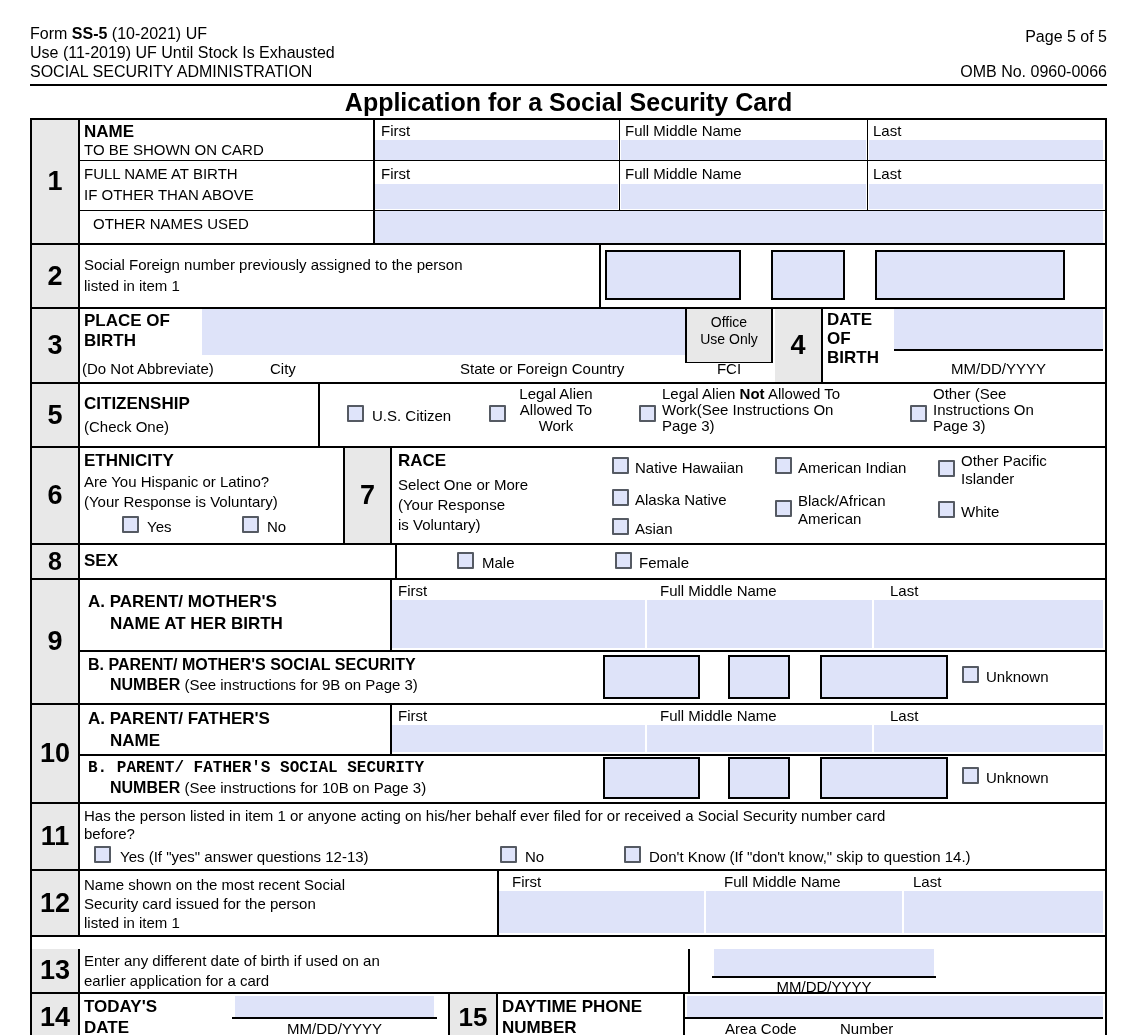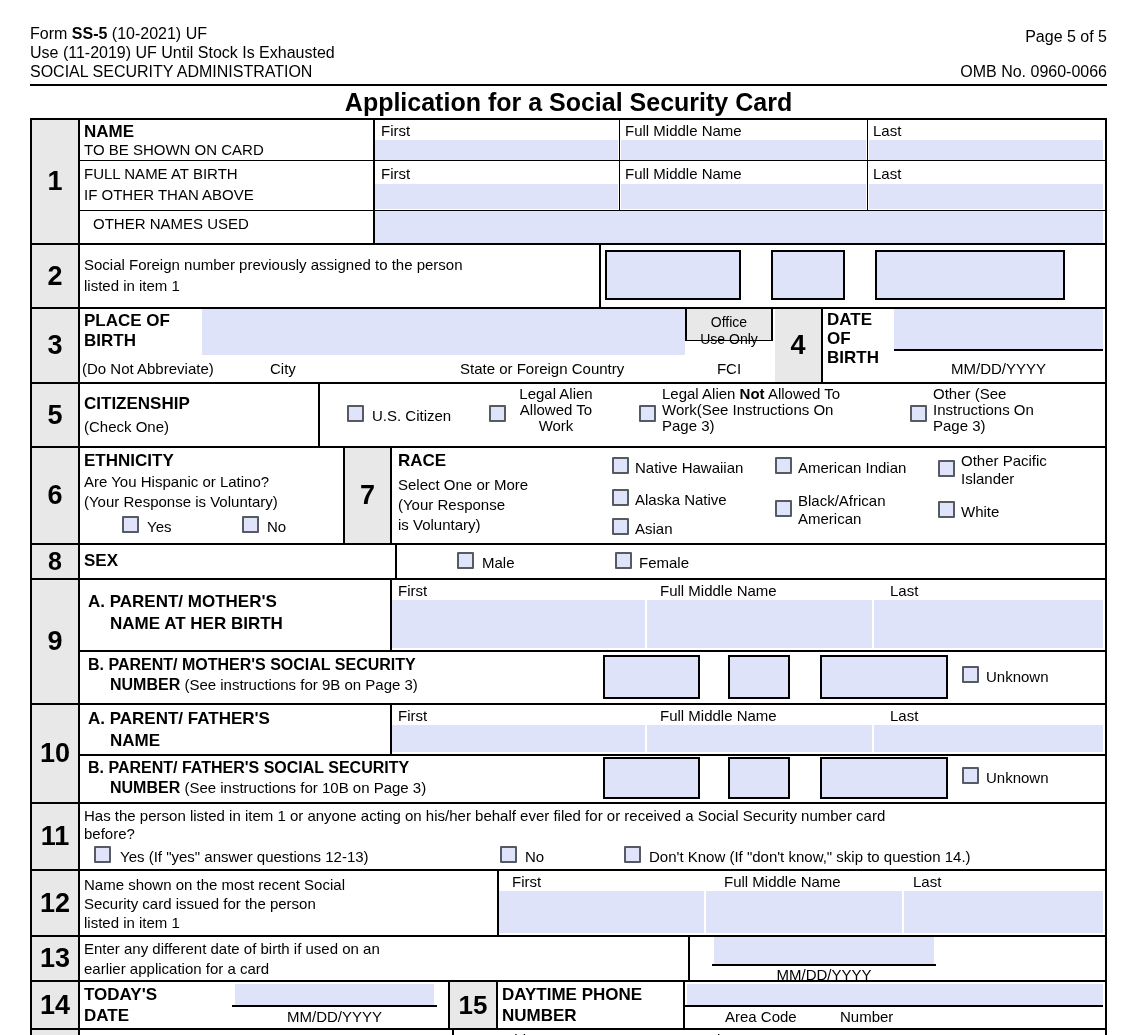--- a/index.html
+++ b/index.html
@@ -94,21 +94,21 @@
   <div class="row" style="height:75px;">
     <div class="num">3</div>
     <div class="abs f17" style="left:52px; top:2px;">
         <div>PLACE OF</div>
         <div>BIRTH</div>
       </div>
     <div class="abs blue" style="left:170px; top:0; width:483px; height:46px;"></div>
     <div class="abs" style="left:50px; top:51px;">(Do Not Abbreviate)</div>
     <div class="abs" style="left:238px; top:51px;">City</div>
     <div class="abs" style="left:428px; top:51px;">State or Foreign Country</div>
-    <div class="abs gray ctr f14" style="left:653px; top:0; width:88px; height:32px; box-sizing:border-box; border-left:2px solid #000; border-right:2px solid #000; border-bottom:1px solid #000; padding-top:5px; line-height:17px;">
+    <div class="abs gray ctr f14" style="left:653px; top:0; width:88px; height:54px; box-sizing:border-box; border-left:2px solid #000; border-right:2px solid #000; border-bottom:1px solid #000; padding-top:5px; line-height:17px;">
       <div>Office</div>
         <div>Use Only</div>
     </div>
     <div class="abs ctr" style="left:653px; top:51px; width:88px;">FCI</div>
     <div class="abs gray" style="left:743px; top:0; width:46px; height:73px; border-right:2px solid #000; box-sizing:content-box; display:flex; align-items:center; justify-content:center; font-size:27px; font-weight:bold;">4</div>
     <div class="abs f17" style="left:795px; top:1px; line-height:19px;">
       <div>DATE</div>
         <div>OF</div>
         <div>BIRTH</div>
     </div>
@@ -219,21 +219,21 @@
     <div class="hline" style="left:48px; right:0; top:49px;"></div>
     <div class="abs f17" style="left:56px; top:4px;">A. PARENT/ FATHER'S</div>
     <div class="abs f17" style="left:78px; top:26px;">NAME</div>
     <div class="vline" style="left:358px; top:0; height:49px;"></div>
     <div class="abs strip" style="left:366px; top:2px;">First</div>
     <div class="abs strip" style="left:628px; top:2px;">Full Middle Name</div>
     <div class="abs strip" style="left:858px; top:2px;">Last</div>
     <div class="abs blue" style="left:360px; top:20px; width:253px; height:27px;"></div>
     <div class="abs blue" style="left:615px; top:20px; width:225px; height:27px;"></div>
     <div class="abs blue" style="left:842px; top:20px; width:229px; height:27px;"></div>
-    <div class="abs b" style="left:56px; top:54px; font-size:16px;">B. PARENT/ FATHER'S SOCIAL SECURITY</div>
+    <div class="abs b" style="left:56px; top:54px; font-size:16px;font-family:Liberation Mono, monospace;">B. PARENT/ FATHER'S SOCIAL SECURITY</div>
     <div class="abs" style="left:78px; top:74px;"><span class="b" style="font-size:16px;">NUMBER</span><span> (See instructions for 10B on Page 3)</span></div>
     <div class="ssnbox" style="left:571px; top:52px; width:97px; height:42px;"></div>
     <div class="ssnbox" style="left:696px; top:52px; width:62px; height:42px;"></div>
     <div class="ssnbox" style="left:788px; top:52px; width:128px; height:42px;"></div>
     <span class="cb" style="left:930px; top:62px;"></span>
     <div class="abs" style="left:954px; top:64px;">Unknown</div>
   </div>
 
   <div class="row" style="height:67px;">
     <div class="num">11</div>
@@ -258,21 +258,21 @@
     </div>
     <div class="vline" style="left:465px; top:0; height:64px;"></div>
     <div class="abs strip" style="left:480px; top:2px;">First</div>
     <div class="abs strip" style="left:692px; top:2px;">Full Middle Name</div>
     <div class="abs strip" style="left:881px; top:2px;">Last</div>
     <div class="abs blue" style="left:467px; top:20px; width:205px; height:42px;"></div>
     <div class="abs blue" style="left:674px; top:20px; width:196px; height:42px;"></div>
     <div class="abs blue" style="left:872px; top:20px; width:199px; height:42px;"></div>
   </div>
 
-  <div class="row" style="height:45px;">
+  <div class="row" style="height:45px;margin-top:12px;">
     <div class="num">13</div>
     <div class="abs" style="left:52px; top:2px; line-height:20px;">
       <div>Enter any different date of birth if used on an</div>
         <div>earlier application for a card</div>
     </div>
     <div class="vline" style="left:656px; top:0; height:43px;"></div>
     <div class="abs blue" style="left:682px; top:0; width:220px; height:27px;"></div>
     <div class="uline" style="left:680px; top:27px; width:224px;"></div>
     <div class="abs ctr" style="left:682px; top:29px; width:220px;">MM/DD/YYYY</div>
   </div>

